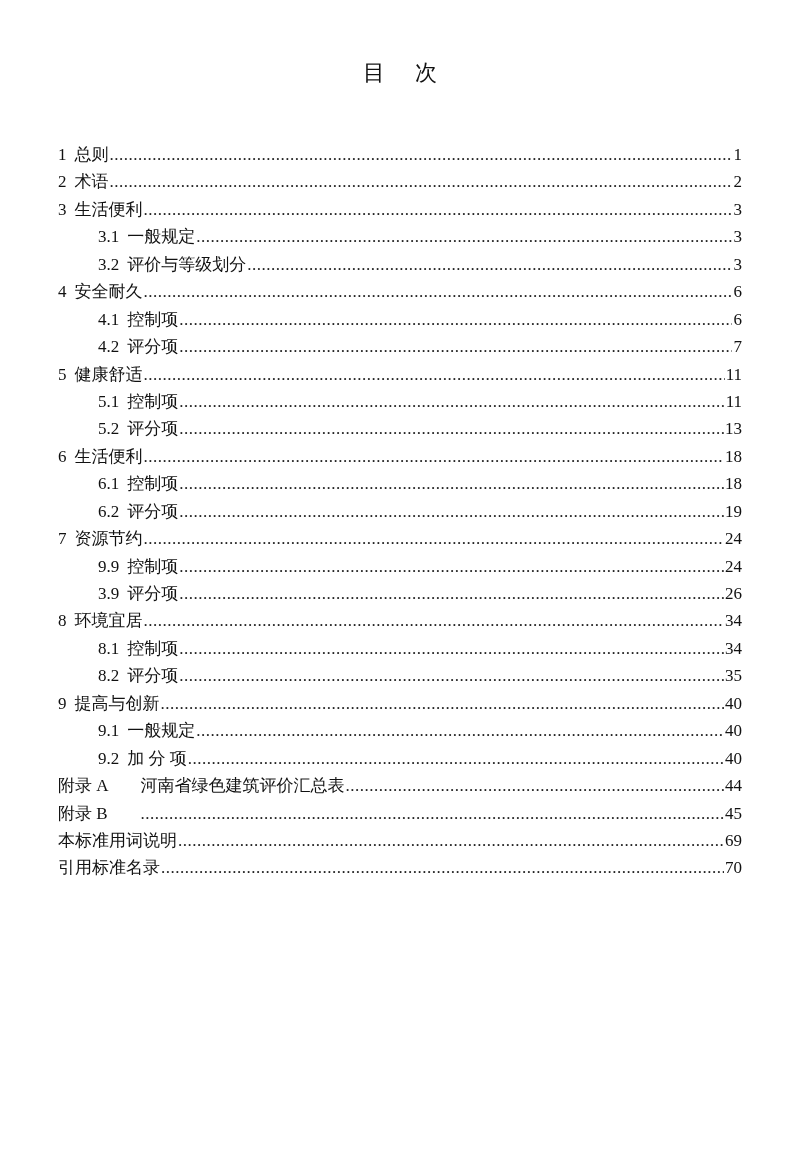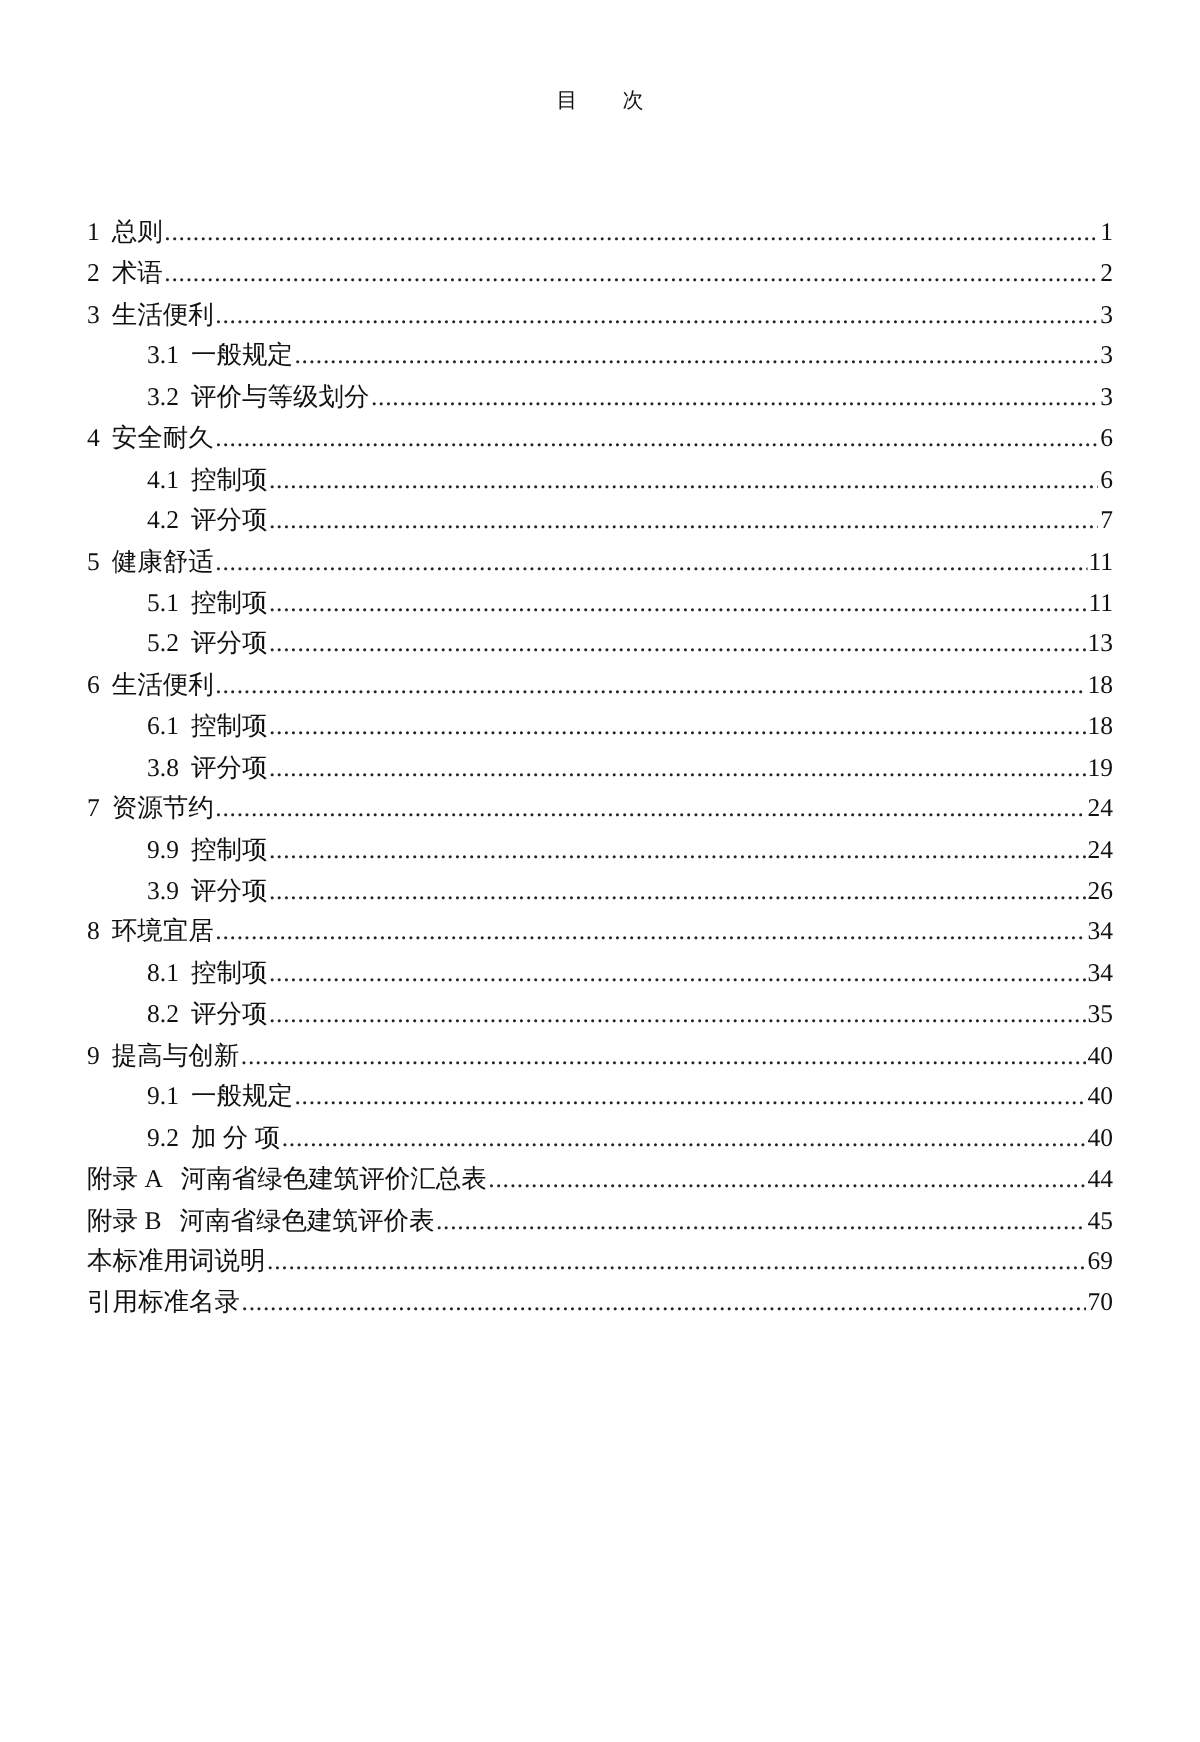--- a/index.html
+++ b/index.html
@@ -3,36 +3,36 @@
   <meta charset="utf-8">
   <style>
     html, body { margin: 0; padding: 0; background: #ffffff; }
     body {
       width: 800px; height: 1161px; position: relative; overflow: hidden;
       font-family: "Liberation Serif", "DejaVu Serif", serif;
       color: #111111;
     }
     .title {
       position: absolute; top: 58px; left: 0; width: 800px;
-      text-align: center; font-size: 14px; letter-spacing: 0;
+      text-align: center; font-size: 22px; letter-spacing: 0;
     }
     .title span { display: inline-block; }
     .title .gap { width: 30px; }
     .toc {
       position: absolute; top: 141px; left: 58px; width: 684px;
       margin: 0; padding: 0; list-style: none;
     }
     .toc li {
       display: flex; align-items: baseline;
       height: 27.45px; line-height: 27.45px;
       font-size: 17px; white-space: nowrap;
     }
     .toc li.sub { padding-left: 40px; }
     .toc .num { margin-right: 8px; }
-    .toc .appx-num { margin-right: 12px; }
+    .toc .appx-num { margin-right: 32px; }
     .toc .label { flex: 0 0 auto; }
     .toc .leader {
       flex: 1 1 auto; overflow: hidden; margin: 0 1px;
       color: #222;
     }
     .toc .leader::before {
       content: "........................................................................................................................................................................................................................................................";
       letter-spacing: 0.5px;
     }
     .toc .page { flex: 0 0 auto; text-align: right; min-width: 9px; }
@@ -117,21 +117,21 @@
       <span class="leader"></span>
       <span class="page">18</span>
     </li>
   <li class="sub">
       <span class="num">6.1</span>
       <span class="label">控制项</span>
       <span class="leader"></span>
       <span class="page">18</span>
     </li>
   <li class="sub">
-      <span class="num">3.8</span>
+      <span class="num">6.2</span>
       <span class="label">评分项</span>
       <span class="leader"></span>
       <span class="page">19</span>
     </li>
   <li>
       <span class="num">7</span>
       <span class="label">资源节约</span>
       <span class="leader"></span>
       <span class="page">24</span>
     </li>
@@ -184,21 +184,20 @@
       <span class="page">40</span>
     </li>
   <li>
       <span class="appx-num">附录 A</span>
       <span class="label">河南省绿色建筑评价汇总表</span>
       <span class="leader"></span>
       <span class="page">44</span>
     </li>
   <li>
       <span class="appx-num">附录 B</span>
-      <span class="label">河南省绿色建筑评价表</span>
       <span class="leader"></span>
       <span class="page">45</span>
     </li>
   <li>
       <span class="label">本标准用词说明</span>
       <span class="leader"></span>
       <span class="page">69</span>
     </li>
   <li>
       <span class="label">引用标准名录</span>

